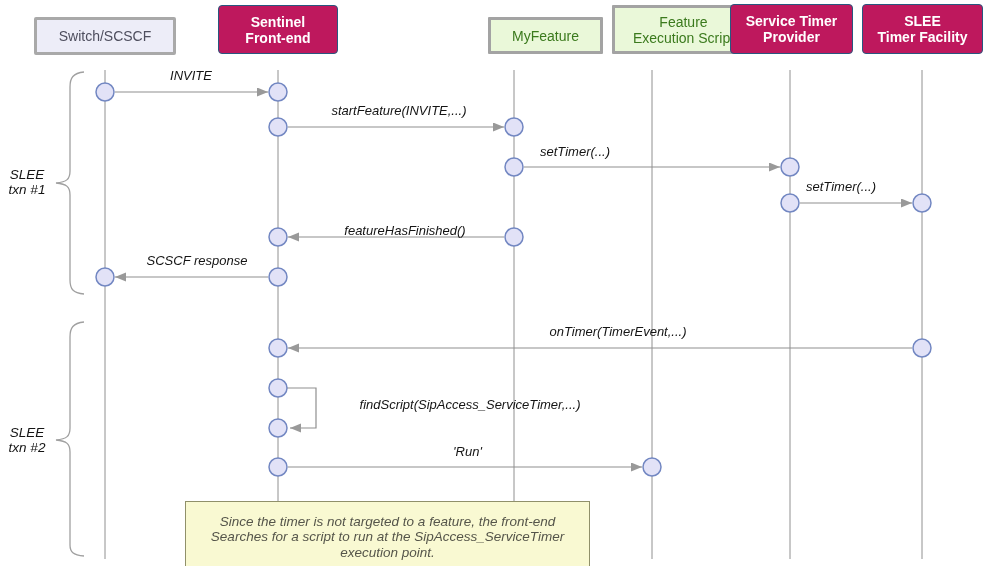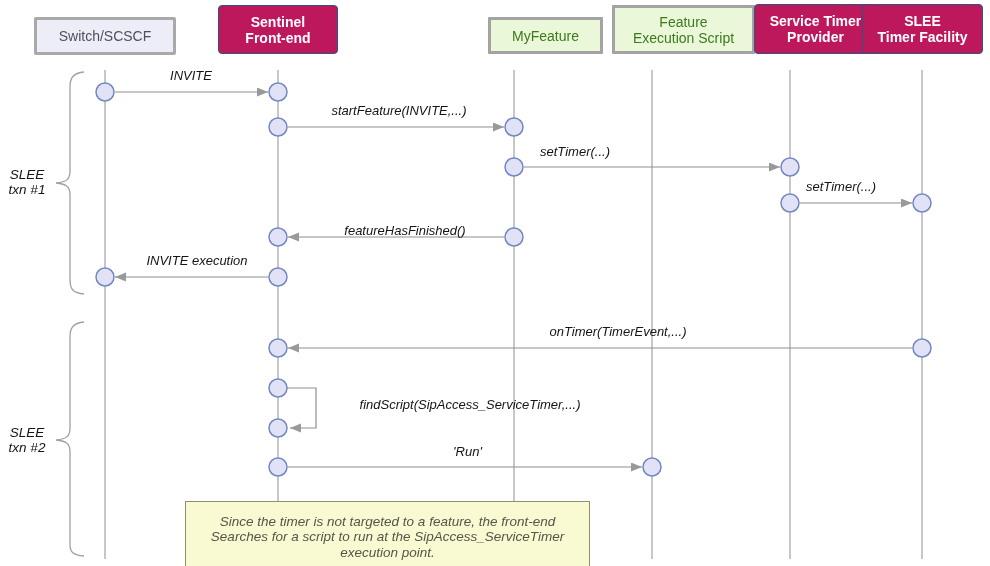--- a/index.html
+++ b/index.html
@@ -85,35 +85,35 @@
     <span>Sentinel
 Front-end</span>
   </div>
   <div class="participant p-green" style="left:457px;top:17px;width:115px;height:37px;">
     <span>MyFeature</span>
   </div>
   <div class="participant p-green" style="left:581px;top:5px;width:143px;height:49px;">
     <span>Feature
 Execution Script</span>
   </div>
-  <div class="participant p-blue" style="left:730px;top:4px;width:123px;height:50px;margin-left:24px;">
+  <div class="participant p-blue" style="left:730px;top:4px;width:123px;height:50px;">
     <span>Service Timer
 Provider</span>
   </div>
   <div class="participant p-blue" style="left:862px;top:4px;width:121px;height:50px;">
     <span>SLEE
 Timer Facility</span>
   </div>
 
   <div class="msg" style="left:104px;top:68px;width:174px;">INVITE</div>
   <div class="msg" style="left:288px;top:103px;width:222px;">startFeature(INVITE,...)</div>
   <div class="msg" style="left:495px;top:144px;width:160px;">setTimer(...)</div>
   <div class="msg" style="left:761px;top:179px;width:160px;">setTimer(...)</div>
   <div class="msg" style="left:310px;top:223px;width:190px;">featureHasFinished()</div>
-  <div class="msg" style="left:112px;top:253px;width:170px;">INVITE  execution</div>
+  <div class="msg" style="left:112px;top:253px;width:170px;">SCSCF  response</div>
   <div class="msg" style="left:520px;top:324px;width:196px;">onTimer(TimerEvent,...)</div>
   <div class="msg" style="left:325px;top:397px;width:290px;">findScript(SipAccess_ServiceTimer,...)</div>
   <div class="msg" style="left:390px;top:444px;width:155px;">'Run'</div>
 
   <div class="group-label" style="left:2px;top:167px;width:50px;">SLEE
 txn #1</div>
   <div class="group-label" style="left:2px;top:425px;width:50px;">SLEE
 txn #2</div>
 
   <div class="note">

